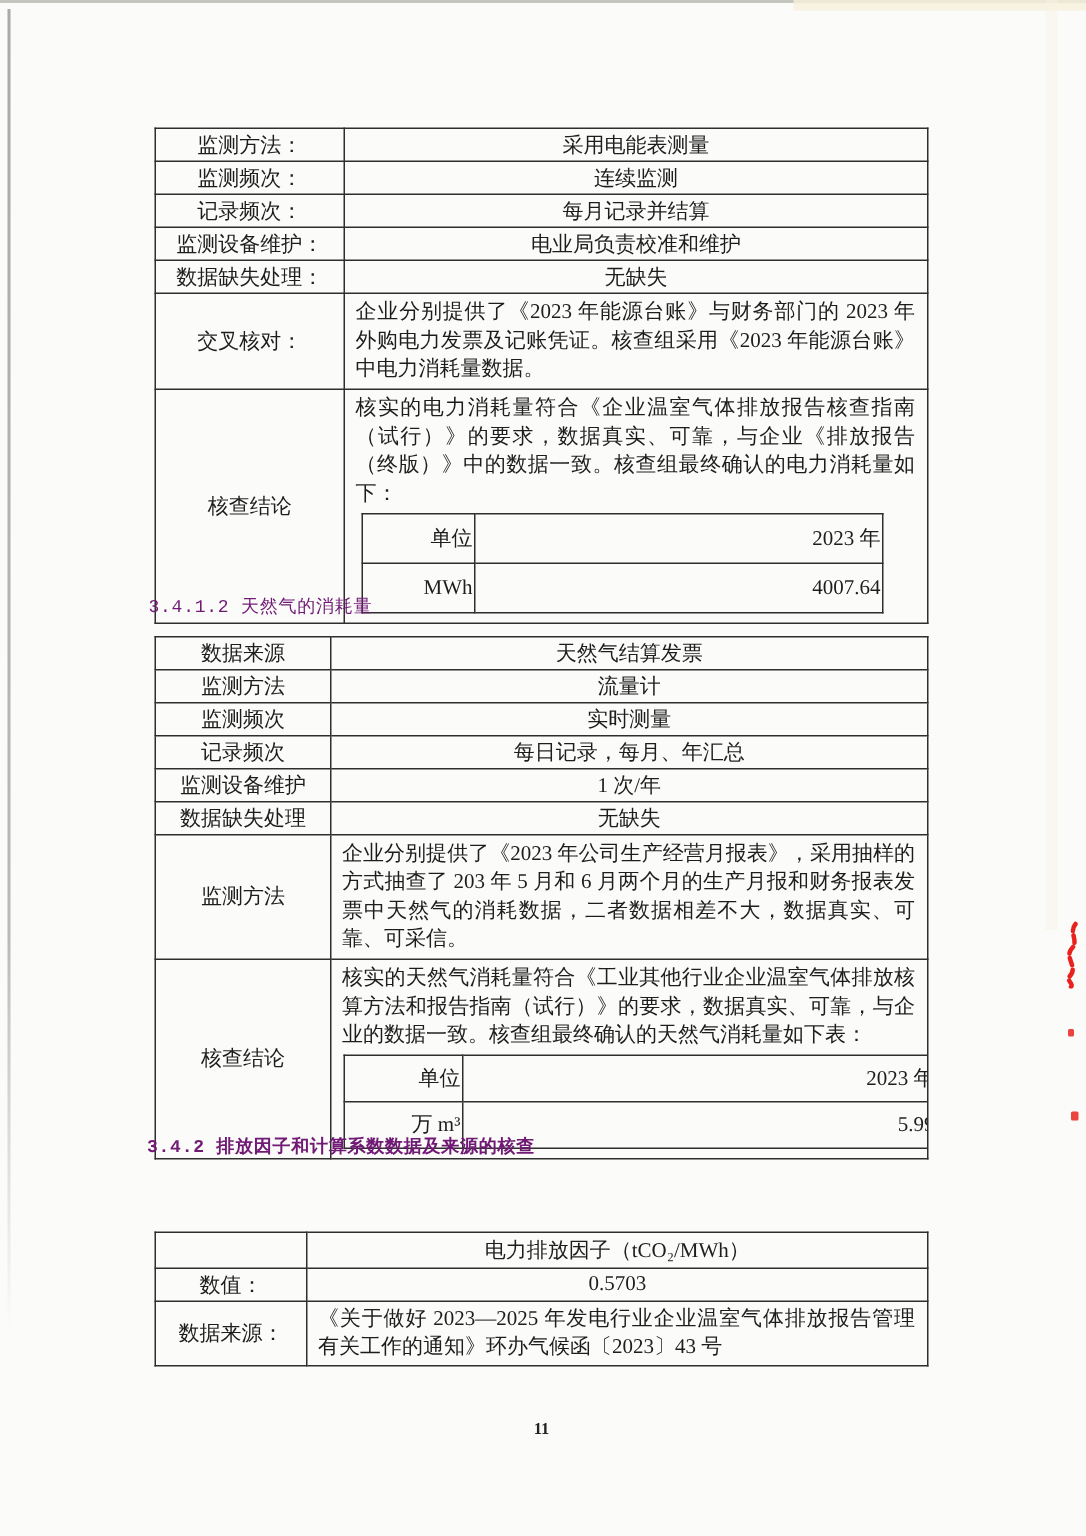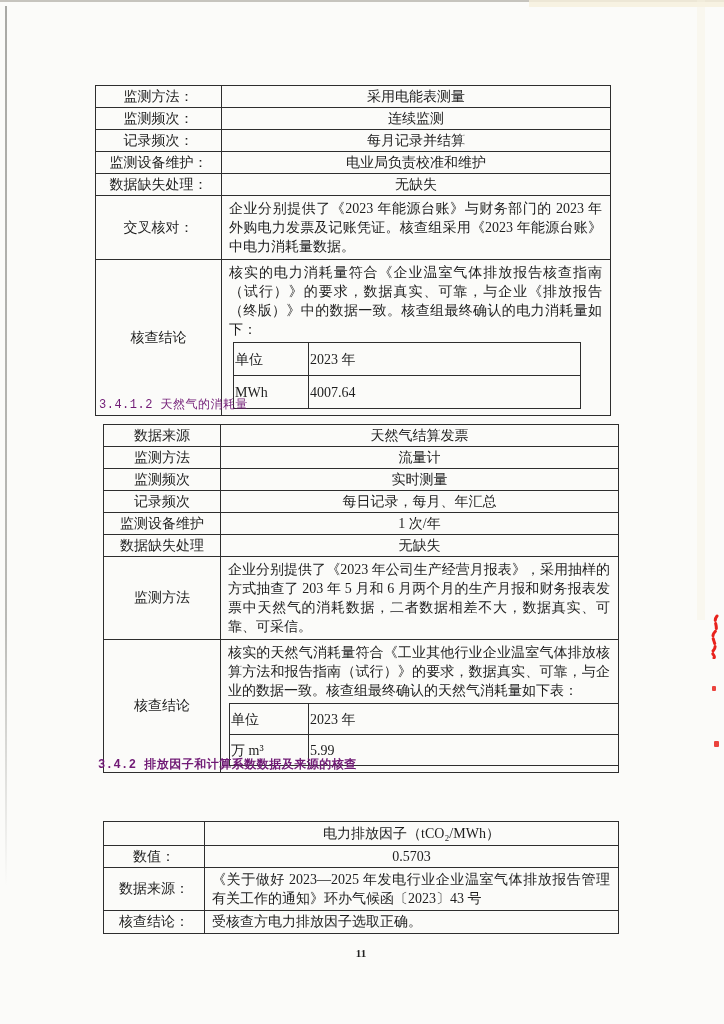--- a/index.html
+++ b/index.html
@@ -24,21 +24,21 @@
   td.lbl{text-align:center;vertical-align:middle;padding:0 2px;}
   td.val{text-align:center;height:21px;padding:0 6px;}
   td.para{text-align:justify;text-justify:inter-ideograph;line-height:19px;padding:3px 8px 3px 7px;vertical-align:top;}
   .t1 td.lbl{width:121px;}
   .t2 td.lbl{width:112px;}
   .t3 td.lbl{width:96px;}
   .t3 td.hdr{text-align:center;height:23px;padding:0 6px;margin-top:35px;}
   .t3 td.src{text-align:justify;text-justify:inter-ideograph;line-height:19px;padding:2px 8px 2px 7px;vertical-align:middle;}
   .t3 td.left{text-align:left;height:22px;padding:0 8px 0 7px;}
   table.inner{border-collapse:collapse;font-size:14px;}
-  table.inner td{border:1.6px solid #2e2e2e;text-align:left;}
+  table.inner td{border:1.6px solid #2e2e2e;text-align:right;}
   .inner1{margin:3px 0 3px 4px;width:348px;}
   .inner1 td.iu{width:72px;height:30px;}
   .inner2{margin:3px 0 3px 1px;width:396px;}
   .inner2 td.iu{width:76px;height:28px;}
   
   .h-sub{position:absolute;font-size:12px;color:#701a75;letter-spacing:.5px;white-space:nowrap;font-family:Liberation Mono, monospace;}
   .h-bold{font-weight:bold;}
   
   .pagenum{position:absolute;left:103px;top:947px;width:516px;text-align:center;font-size:11px;font-weight:bold;color:#222;}
   
@@ -47,21 +47,21 @@
 </head>
 <body>
 
 <div class="page">
 
   <div class="edge-top"></div>
   <div class="edge-top-cream"></div>
   <div class="edge-left"></div>
   <div class="edge-right-strip"></div>
 
-  <table class="doc t1" style="position:absolute;left:95px;top:85px;">
+  <table class="doc t1" style="position:absolute;left:103px;top:85px;">
     <tbody>
         <tr>
       <td class="lbl">监测方法：</td>
       <td class="val">采用电能表测量</td>
     </tr>
     <tr>
       <td class="lbl">监测频次：</td>
       <td class="val">连续监测</td>
     </tr>
     <tr>
@@ -164,24 +164,20 @@
       <td class="hdr">电力排放因子（tCO₂/MWh）</td>
     </tr>
     <tr>
       <td class="lbl">数值：</td>
       <td class="val">0.5703</td>
     </tr>
     <tr>
       <td class="lbl">数据来源：</td>
       <td class="src">《关于做好 2023—2025 年发电行业企业温室气体排放报告管理有关工作的通知》环办气候函〔2023〕43 号</td>
     </tr>
-    <tr>
-      <td class="lbl">核查结论：</td>
-      <td class="left">受核查方电力排放因子选取正确。</td>
-    </tr>
   </tbody>
     </table>
 
   <div class="pagenum">11</div>
 
   <svg class="redmark" style="left:707px;top:614px;width:17px;height:45px;" viewBox="0 0 17 45">
     <path d="M10,2 C5,8 13,13 7,19 C3,25 12,31 6,37 C4,40 9,42 7,44" fill="none" stroke="#e8221c" stroke-width="3" stroke-dasharray="5 3" stroke-linecap="round"></path>
   </svg>
   <div class="redmark" style="left:712px;top:686px;width:4px;height:5px;background:#e8221c;border-radius:1px;opacity:.85;"></div>
   <div class="redmark" style="left:714px;top:741px;width:5px;height:6px;background:#e8221c;border-radius:1px;opacity:.85;"></div>

